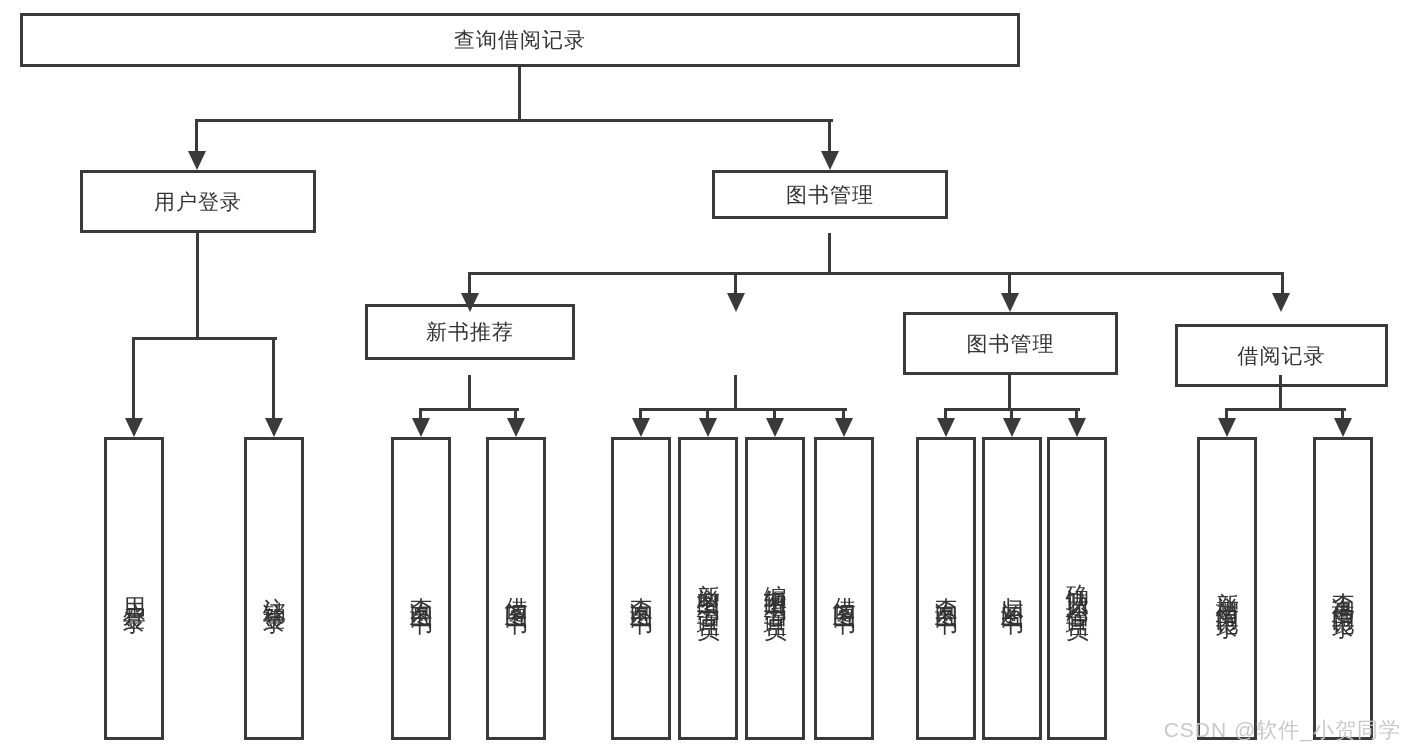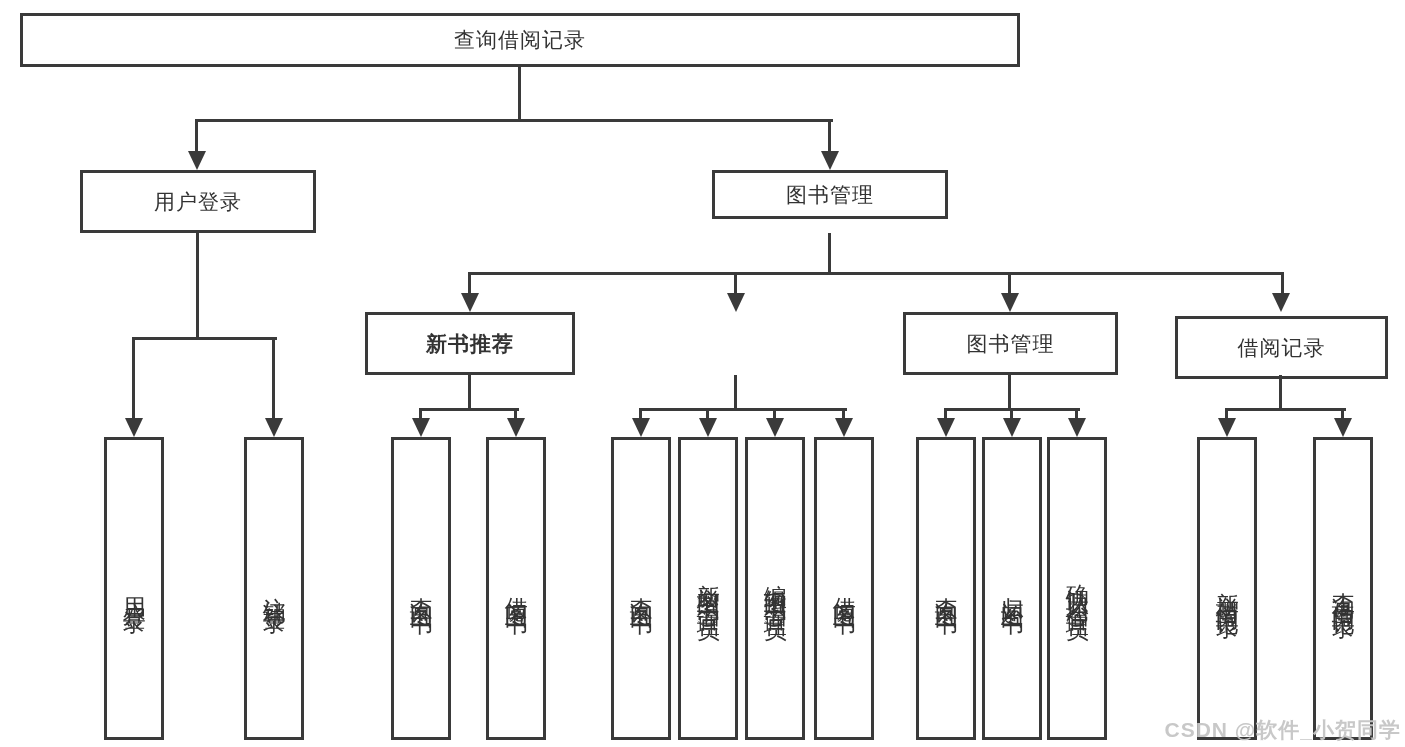--- a/index.html
+++ b/index.html
@@ -43,50 +43,49 @@
     border-right:9px solid transparent;
     border-top:19px solid #3a3a3a;
   }
   .watermark {
     position:absolute;
     right:4px; bottom:3px;
     font-size:21px;
     color:rgba(197,197,197,0.95);
     letter-spacing:1px;
     z-index:10;
-    font-weight:bold;
   }
 </style>
 </head>
 <body>
 
 <div id="stage">
 
   <div class="hbox" style="left:20px;top:13px;width:1000px;height:54px;">
     <span>查询借阅记录</span>
   </div>
 
   <div class="hbox" style="left:80px;top:170px;width:236px;height:63px;">
     <span>用户登录</span>
   </div>
 
   <div class="hbox" style="left:712px;top:170px;width:236px;height:49px;">
     <span>图书管理</span>
   </div>
 
-  <div class="hbox" style="left:365px;top:312px;width:210px;height:63px;font-weight:bold;">
+  <div class="hbox" style="left:365px;top:304px;width:210px;height:56px;">
     <span>新书推荐</span>
   </div>
 
 
   <div class="hbox" style="left:903px;top:312px;width:215px;height:63px;">
     <span>图书管理</span>
   </div>
 
-  <div class="hbox" style="left:1175px;top:316px;width:213px;height:63px;">
+  <div class="hbox" style="left:1175px;top:324px;width:213px;height:63px;">
     <span>借阅记录</span>
   </div>
 
   <div class="vbox" style="left:104px;top:437px;width:60px;height:303px;">
     <span class="vtext">用户登录</span>
   </div>
   <div class="vbox" style="left:244px;top:437px;width:60px;height:303px;">
     <span class="vtext">注销登录</span>
   </div>
 

